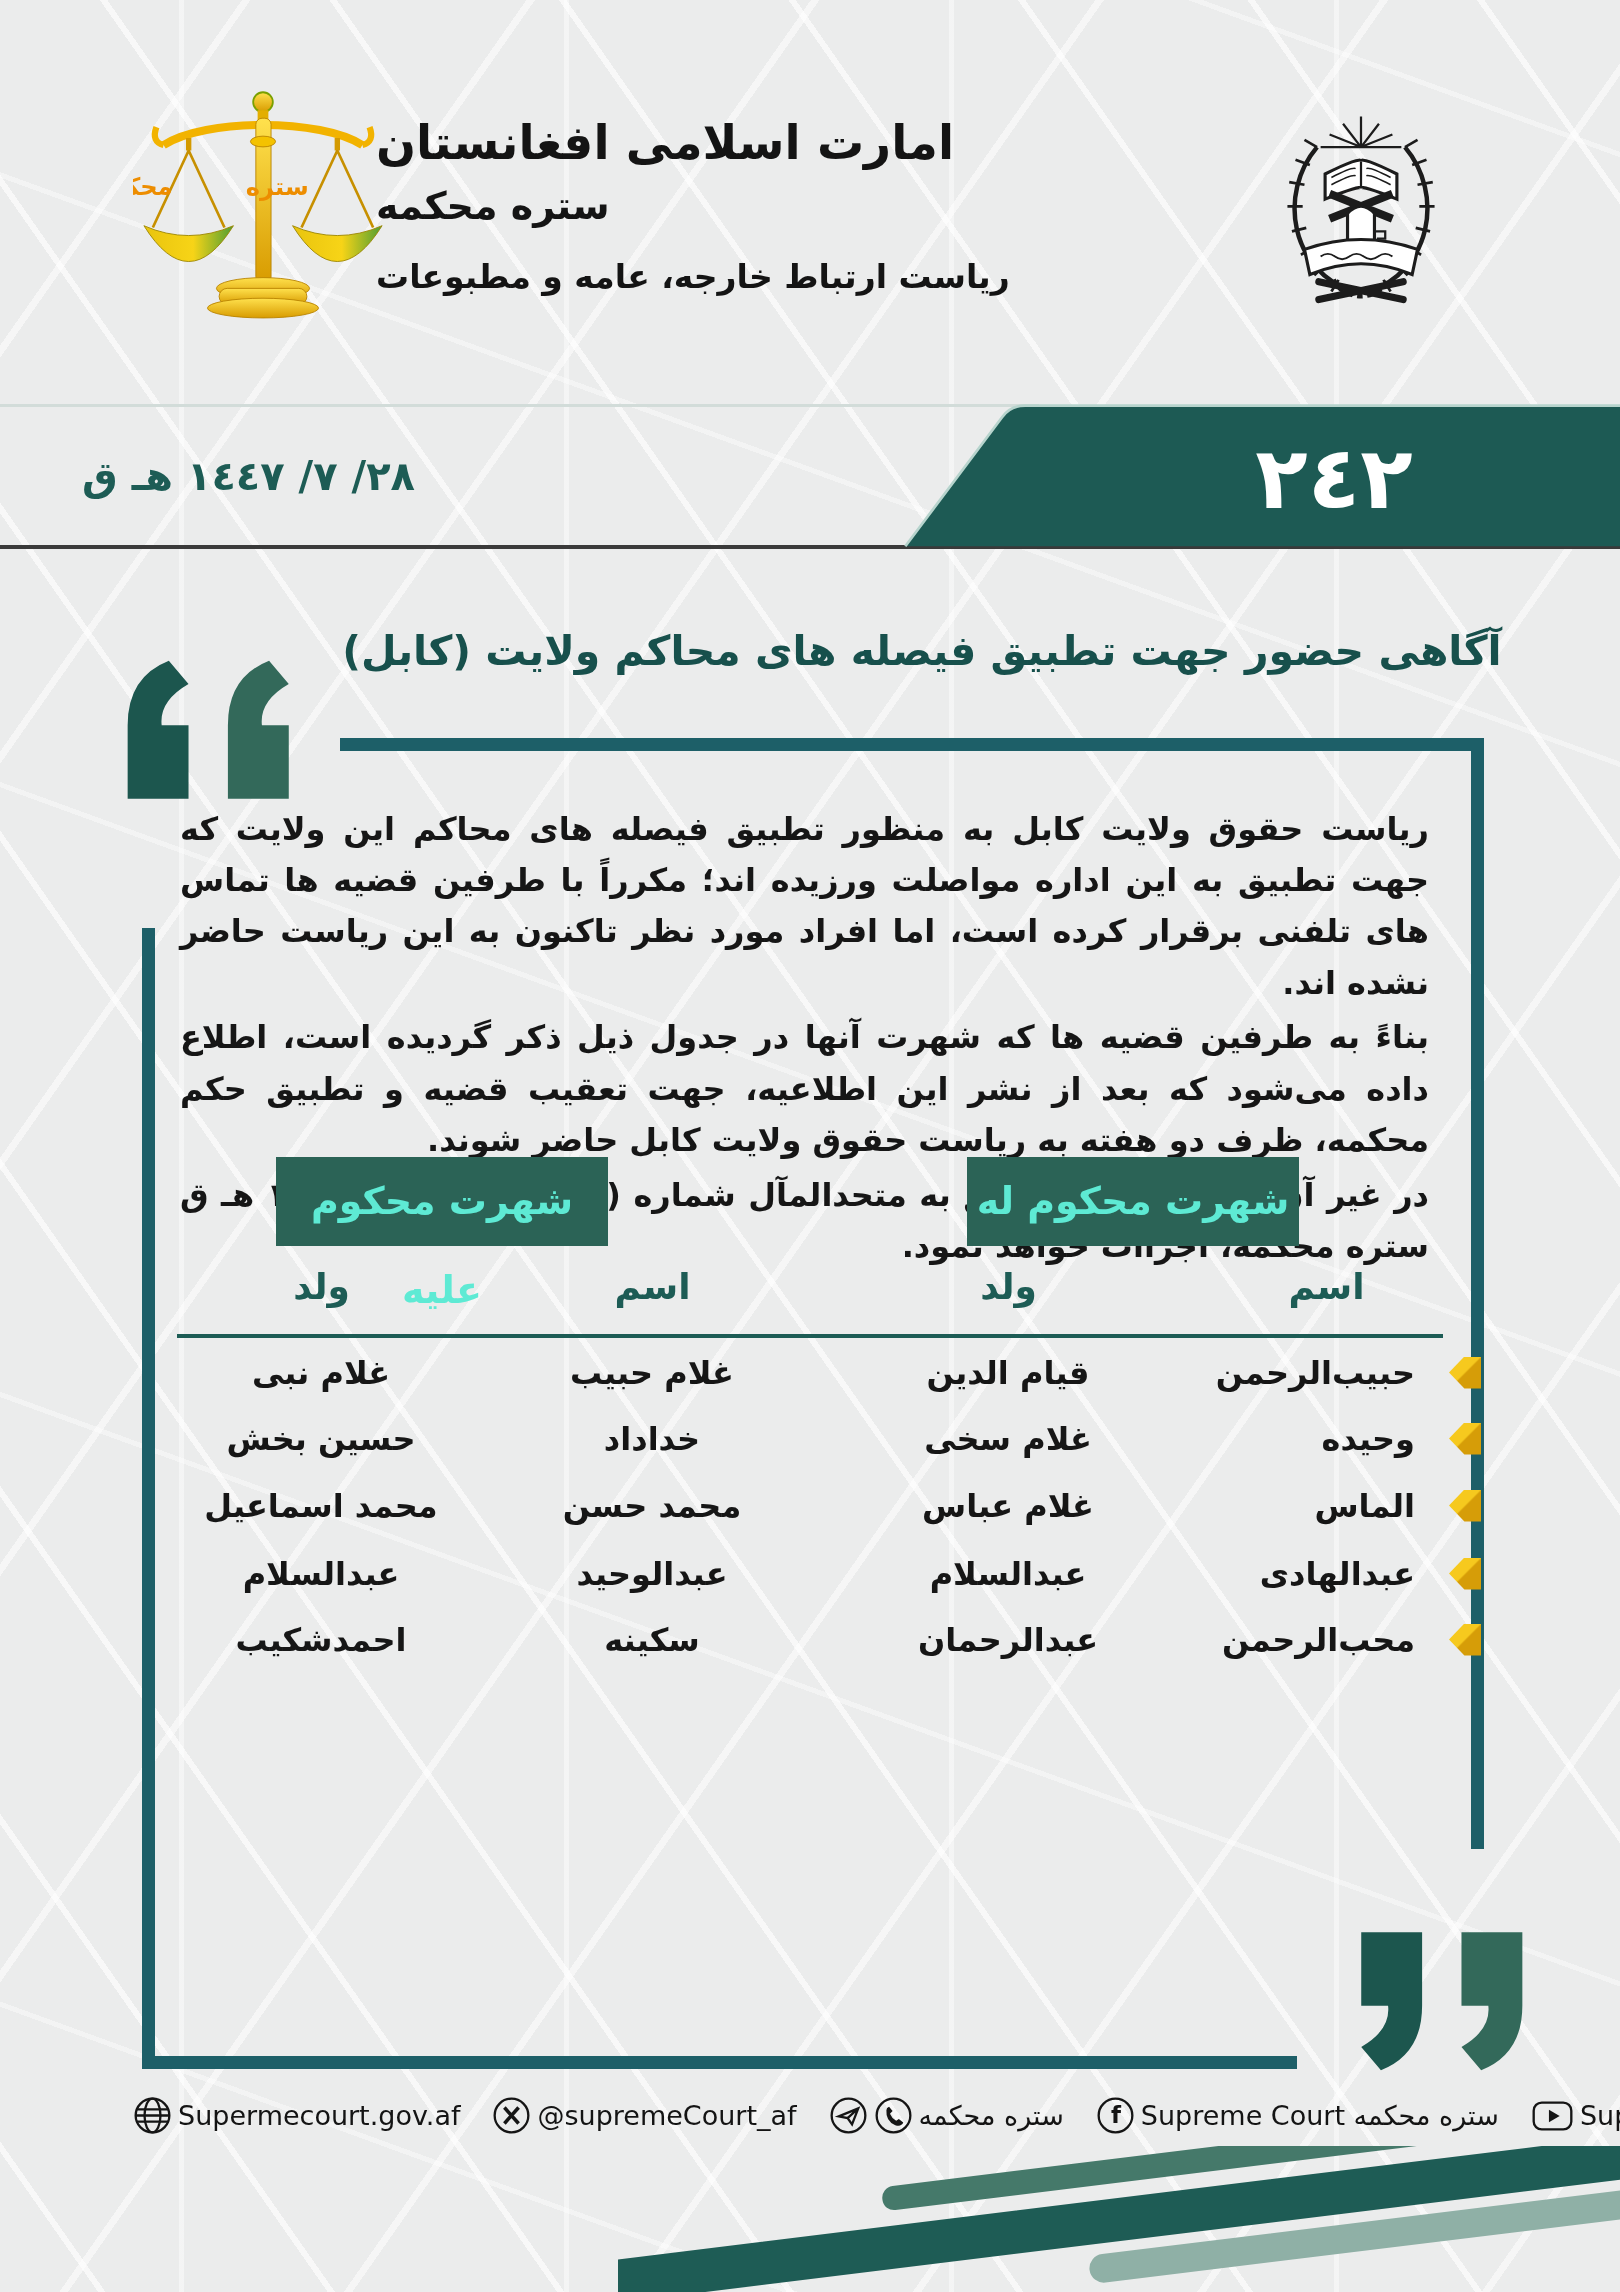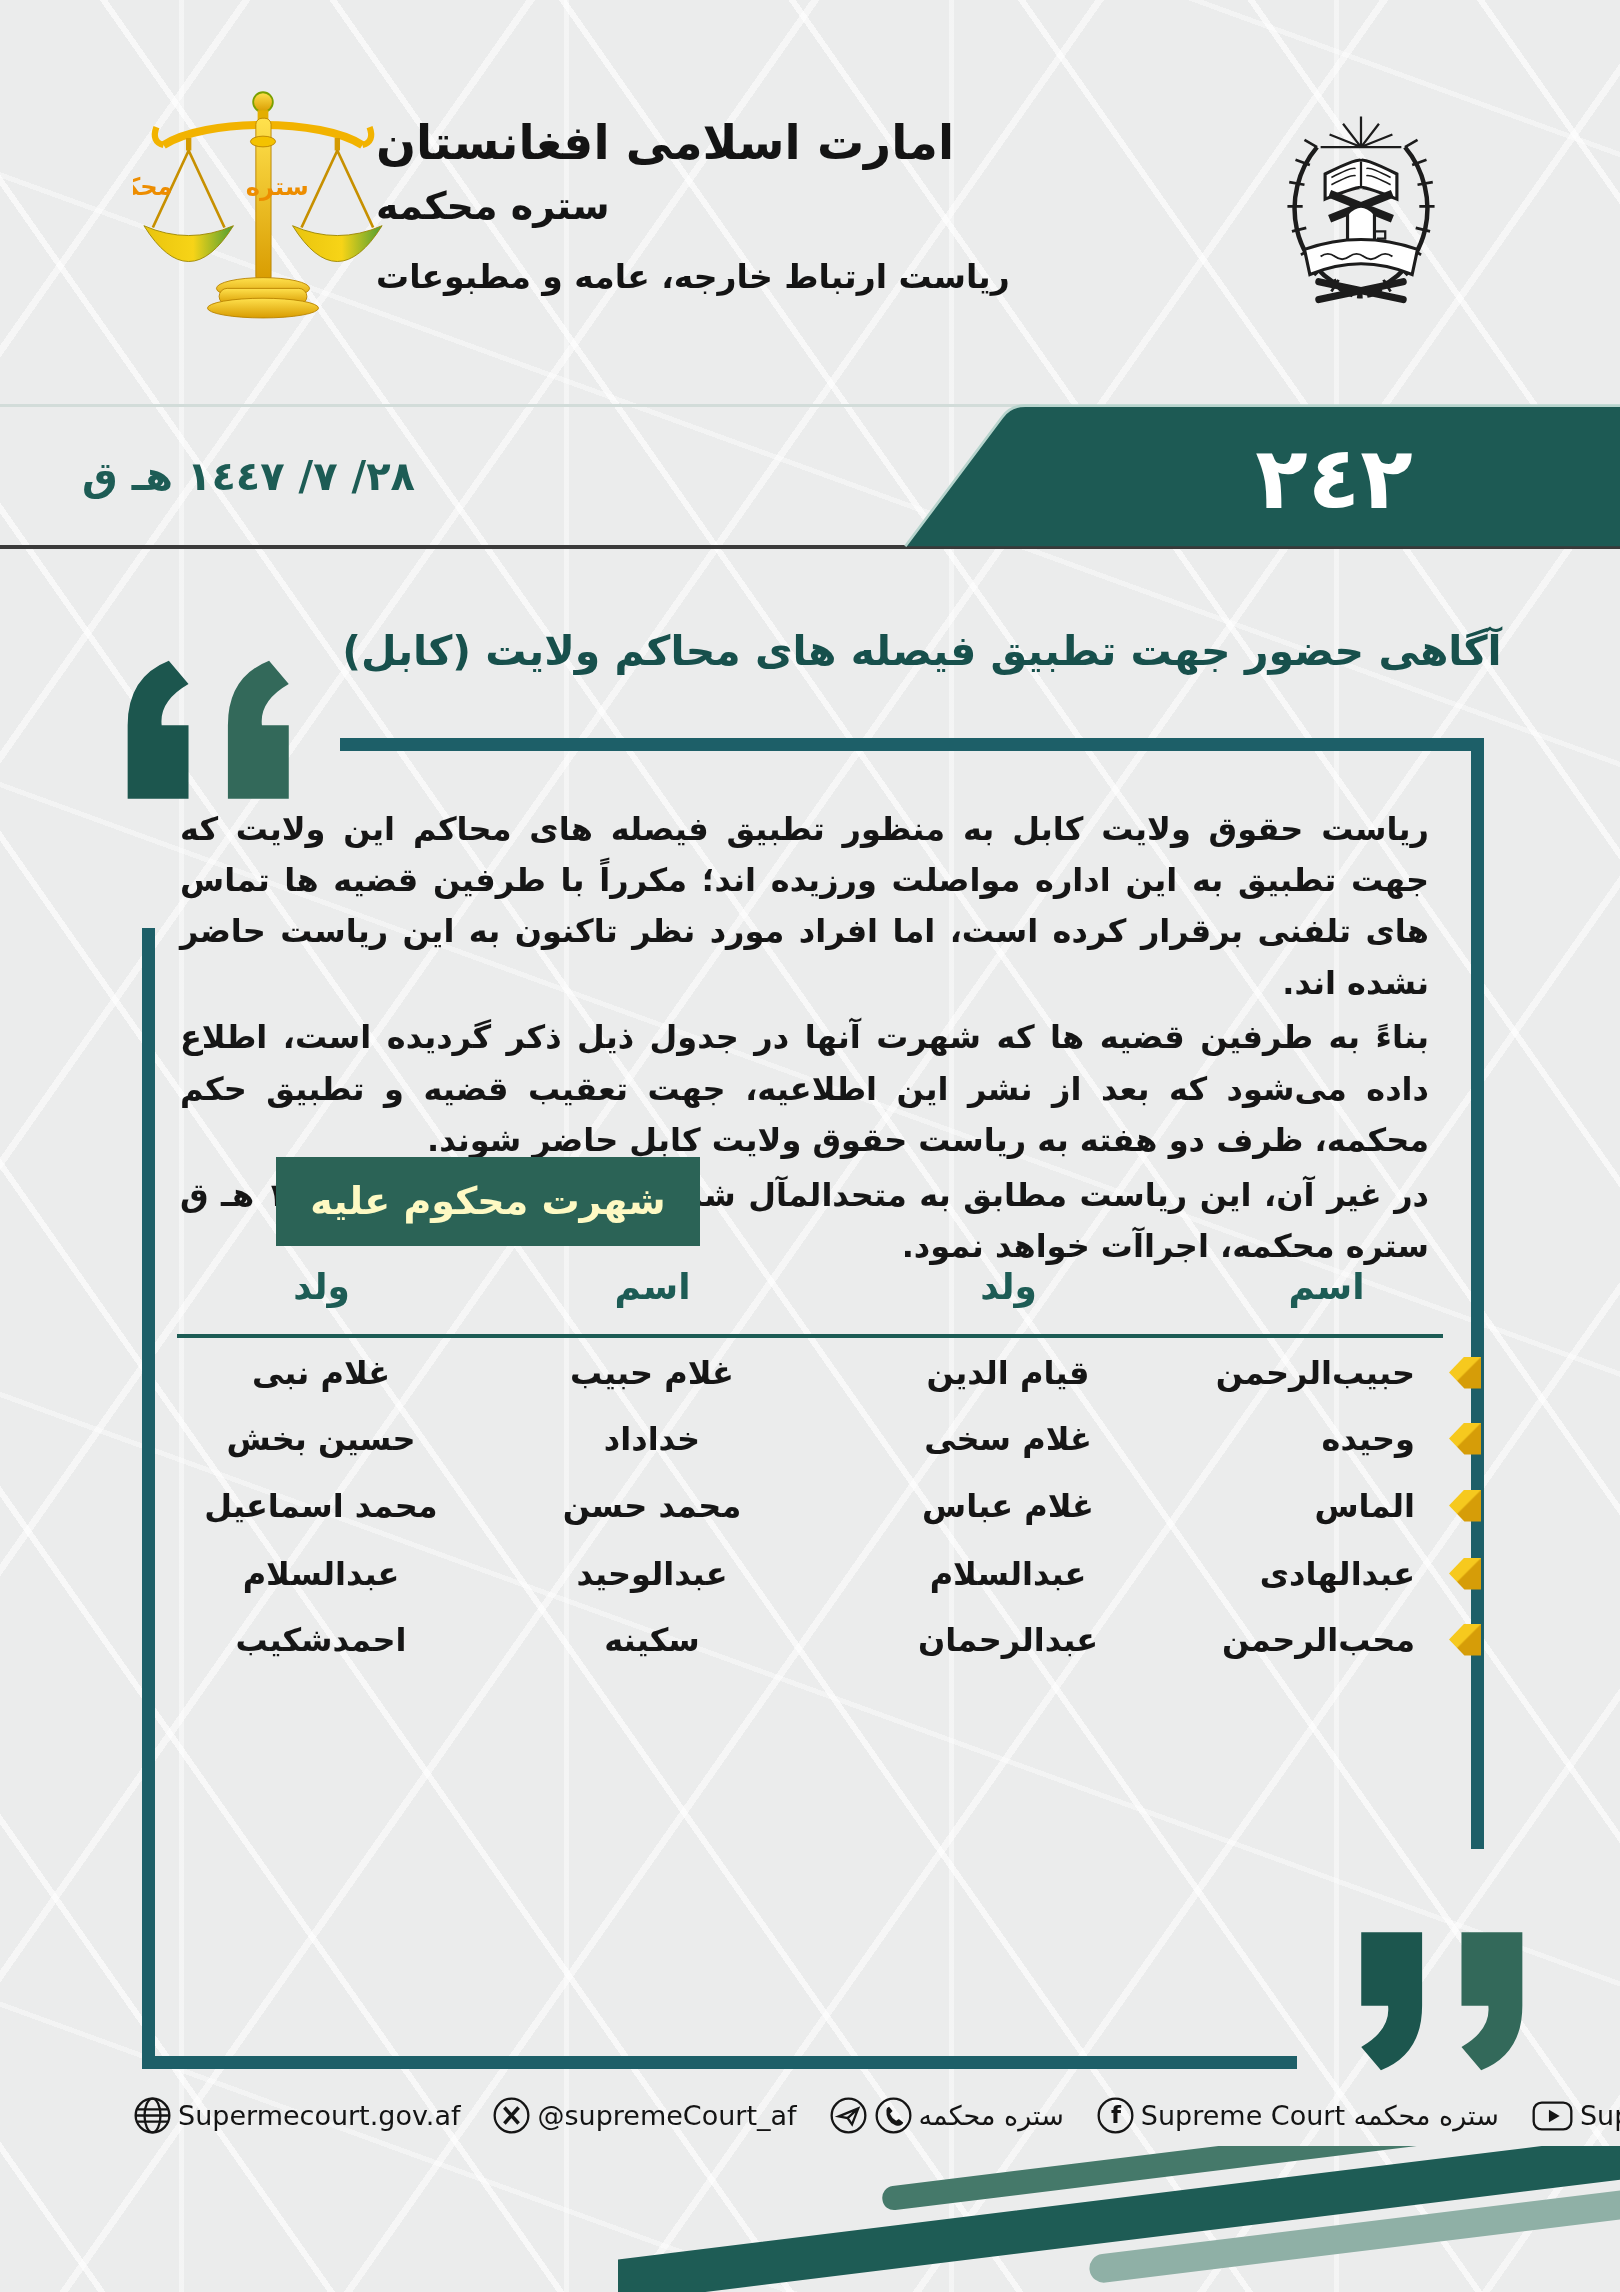--- a/index.html
+++ b/index.html
@@ -39,22 +39,22 @@
   .bar-right  { left:1471px; top:738px;  width:12.5px;   height:1111px; }
   .bar-left   { left:142px;  top:928px; width:12.5px;   height:1141px; }
   .bar-bottom { left:142px;  top:2056px; width:1155px; height:12.5px; }
 
   
   .body-text { left:180px; top:804px; width:1249px; direction:rtl;
     font-size:32px; font-weight:700; color:#161616; line-height:1.6; text-align:justify; }
   .body-text p { margin-bottom:3.6px; }
 
   
-  .group-hdr { top:1157px; width:424px; height:89px; background:#2b6356;
-    color:#fef9c3; font-size:38px; font-weight:700; text-align:center; line-height:89px; }
+  .group-hdr { top:1157px; width:332px; height:89px; background:#2b6356;
+    color:#5eead4; font-size:38px; font-weight:700; text-align:center; line-height:89px; }
   .hdr-right { left:967px; } .hdr-left { left:276px; }
   .col-label { top:1266px; width:179px; height:47px; text-align:center;
     font-size:36px; font-weight:700; color:#1d5c55; }
   .cl-1 { left:1237px; } .cl-2 { left:919px; } .cl-3 { left:563px; } .cl-4 { left:232px; }
   .cols-rule { left:177px; top:1334px; width:1266px; height:3.6px; background:#1d5c55; }
 
   .t-row { left:152px; width:1334px; height:56px; line-height:56px;
     font-size:32px; font-weight:700; color:#161616; direction:rtl; }
   .t-row .cell { position:absolute; top:0; height:56px; }
   .cell-marker { left:1297px; width:36px; }
@@ -159,20 +159,21 @@
   <div class="abs bar bar-right"></div>
   <div class="abs bar bar-left"></div>
   <div class="abs bar bar-bottom"></div>
 
   <div class="abs body-text">
     <p>ریاست حقوق ولایت کابل به منظور تطبیق فیصله های محاکم این ولایت که جهت تطبیق به این اداره مواصلت ورزیده اند؛ مکرراً با طرفین قضیه ها تماس های تلفنی برقرار کرده است، اما افراد مورد نظر تاکنون به این ریاست حاضر نشده اند.</p>
     <p>بناءً به طرفین قضیه ها که شهرت آنها در جدول ذیل ذکر گردیده است، اطلاع داده می‌شود که بعد از نشر این اطلاعیه، جهت تعقیب قضیه و تطبیق حکم محکمه، ظرف دو هفته به ریاست حقوق ولایت کابل حاضر شوند.</p>
     <p>در غیر آن، این ریاست مطابق به متحدالمآل شماره (٢٥) مؤرخ ١٤٤٦/١١/٢٣ هـ ق ستره محکمه، اجراآت خواهد نمود.</p>
   </div>
 
+  <div class="abs group-hdr hdr-right">شهرت محکوم له</div>
   <div class="abs group-hdr hdr-left">شهرت محکوم علیه</div>
 
   <div class="abs col-label cl-1">اسم</div>
   <div class="abs col-label cl-2">ولد</div>
   <div class="abs col-label cl-3">اسم</div>
   <div class="abs col-label cl-4">ولد</div>
   <div class="abs cols-rule"></div>
 
   <div class="abs t-row row-y1">
     <div class="cell cell-marker">

